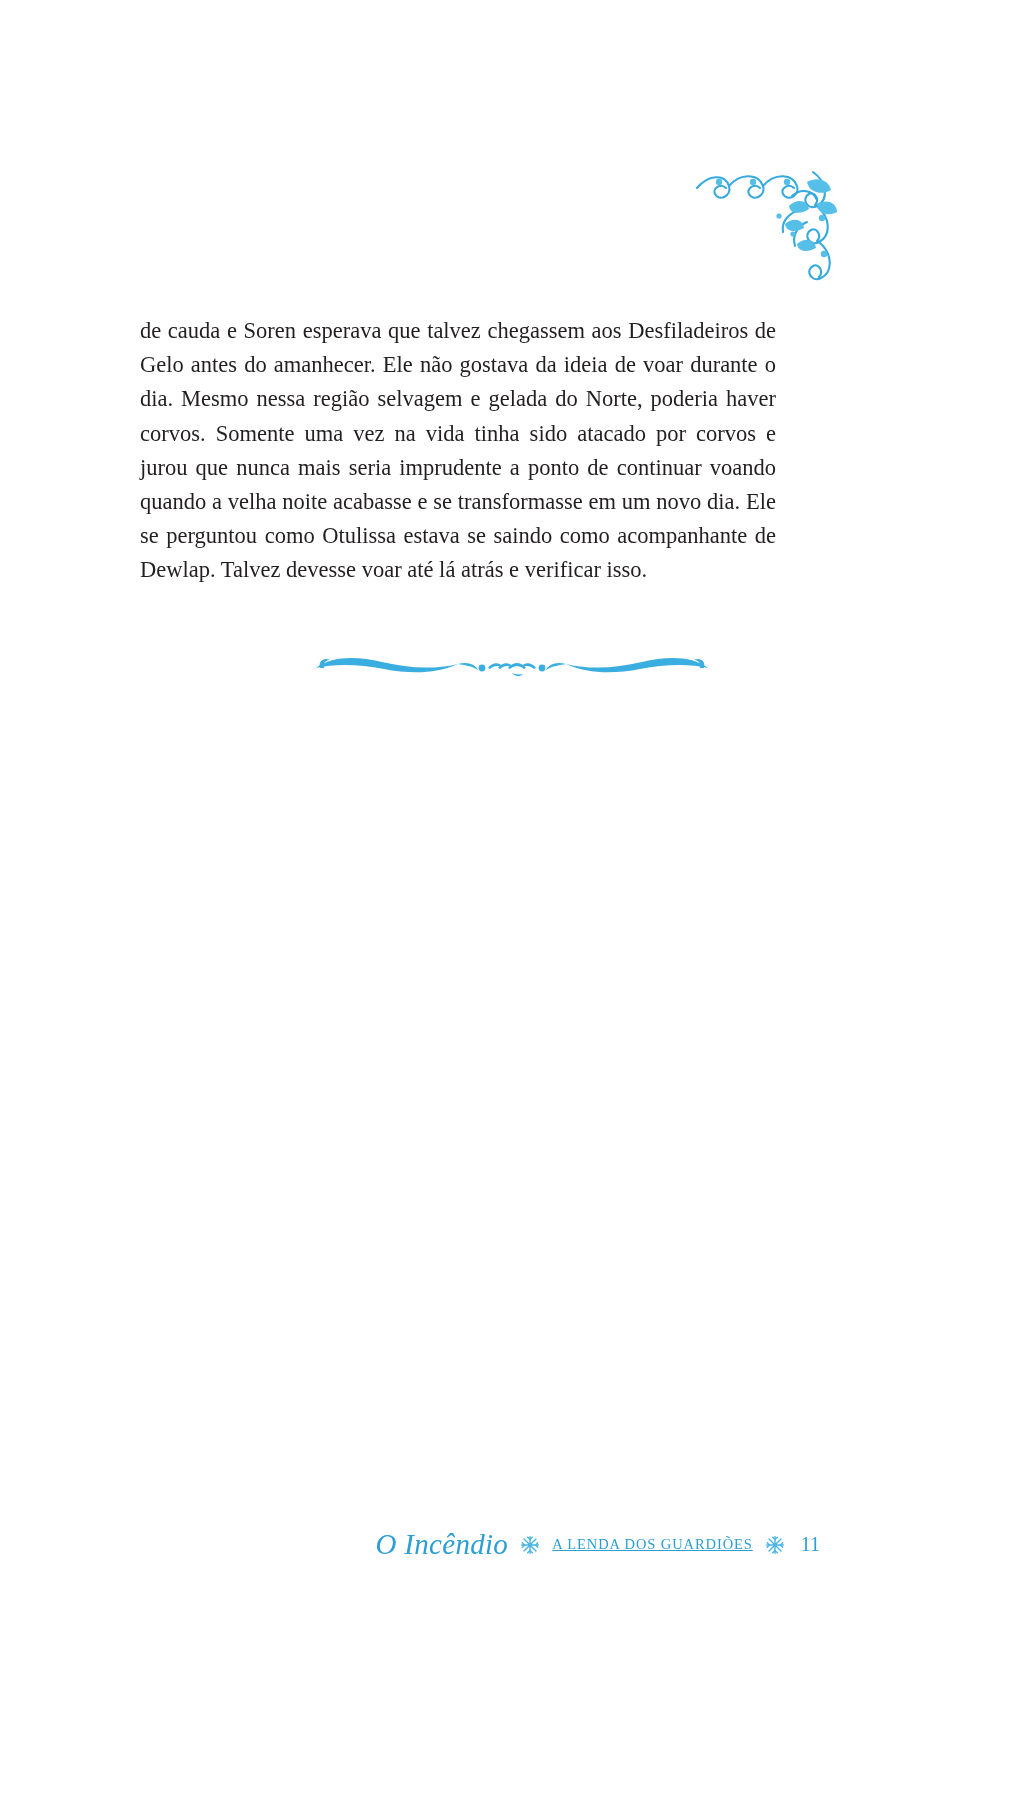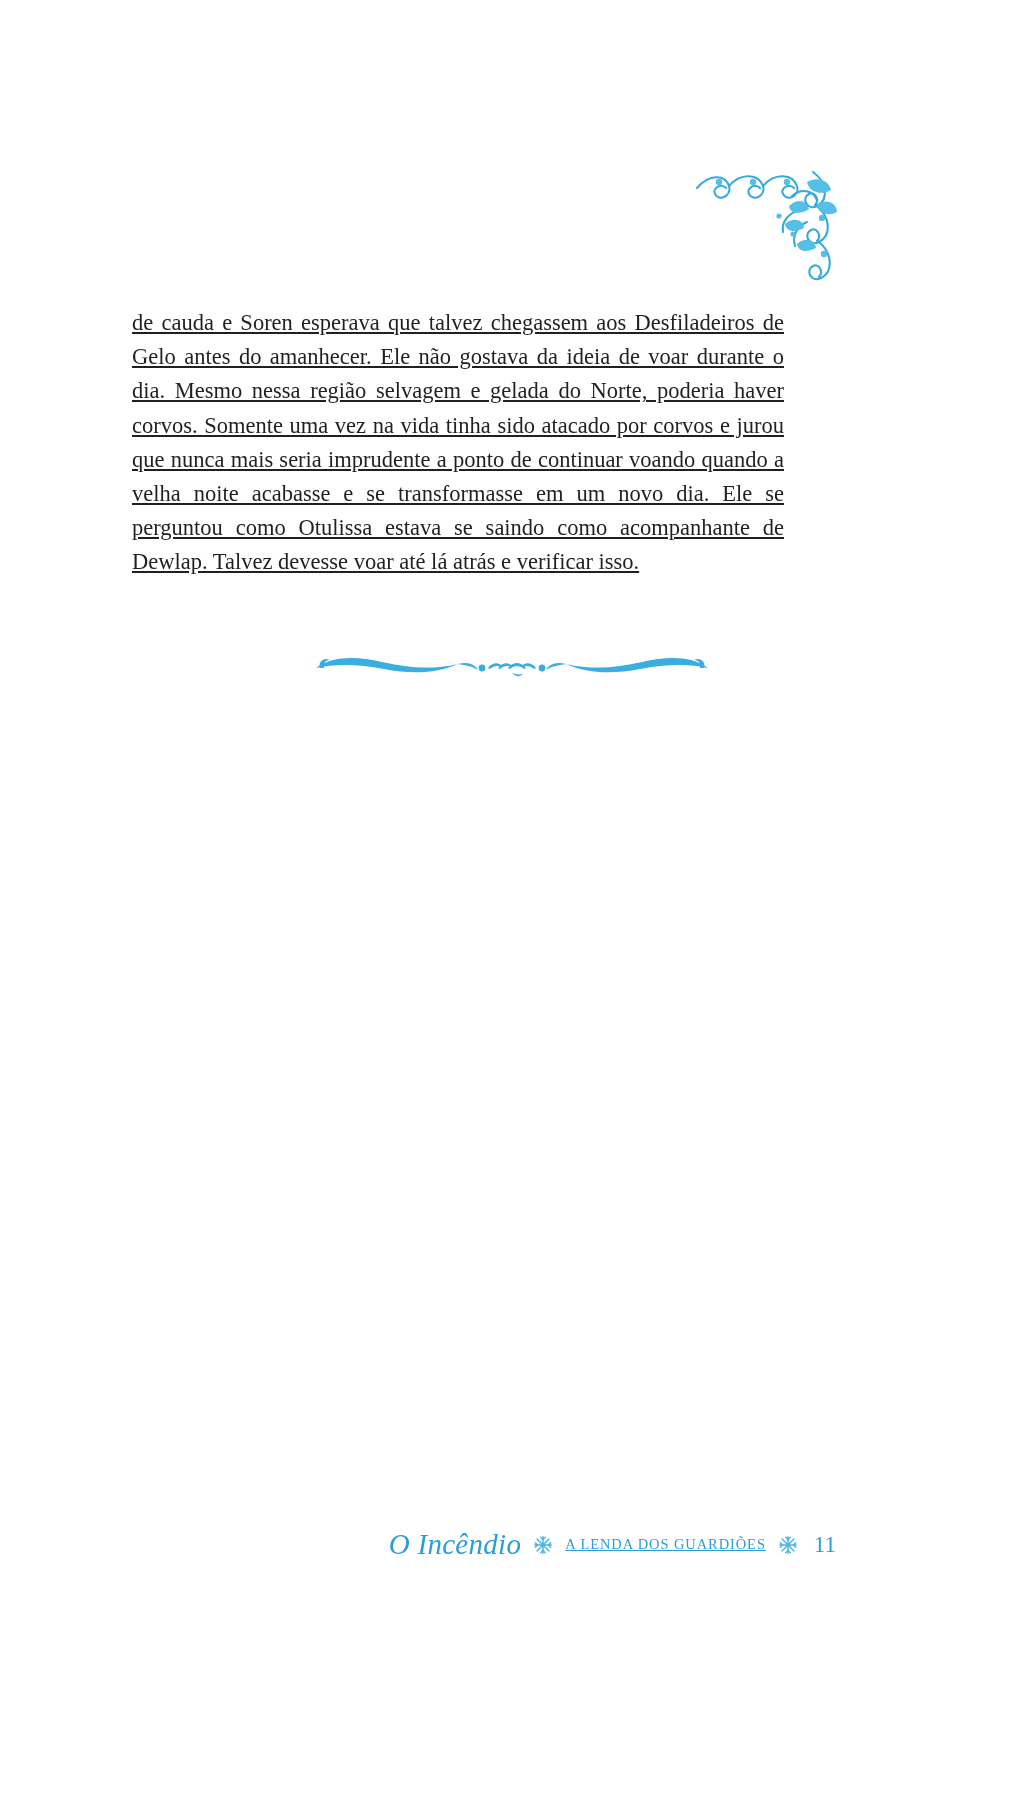--- a/index.html
+++ b/index.html
@@ -33,39 +33,38 @@
     top: 302px;
     width: 660px;
     font-family: "Liberation Serif", serif;
     font-size: 22.5px;
     line-height: 34.2px;
     color: #231f20;
     text-align: justify;
     text-justify: inter-word;
   }
   .body-text p {
-    margin: 4px;
-    text-decoration: underline;
+    margin: 12px;
   }
 
   
   .break-ornament {
     position: absolute;
     left: 50%;
     transform: translateX(-50%);
     top: 648px;
     width: 400px;
     height: 40px;
   }
 
   
   .footer {
     position: absolute;
     left: 0;
-    right: 0;
+    right: 16px;
     top: 1528px;
     display: flex;
     align-items: center;
     justify-content: flex-end;
     padding-right: 188px;
     gap: 11px;
   }
   .footer-title {
     font-family: "Liberation Serif", serif;
     font-style: italic;
@@ -78,21 +77,21 @@
     font-family: "Liberation Serif", serif;
     font-size: 14.5px;
     color: #2b9ed4;
     letter-spacing: 0.9px;
     white-space: nowrap;
     text-transform: uppercase;
     text-decoration: underline;
   }
   .footer-page {
     font-family: "Liberation Serif", serif;
-    font-size: 23px;
+    font-size: 20px;
     color: #2b9ed4;
     white-space: nowrap;
     margin-left: 4px;
   }
   .snowflake {
     display: inline-block;
     width: 22px;
     height: 22px;
     flex: none;
   }

